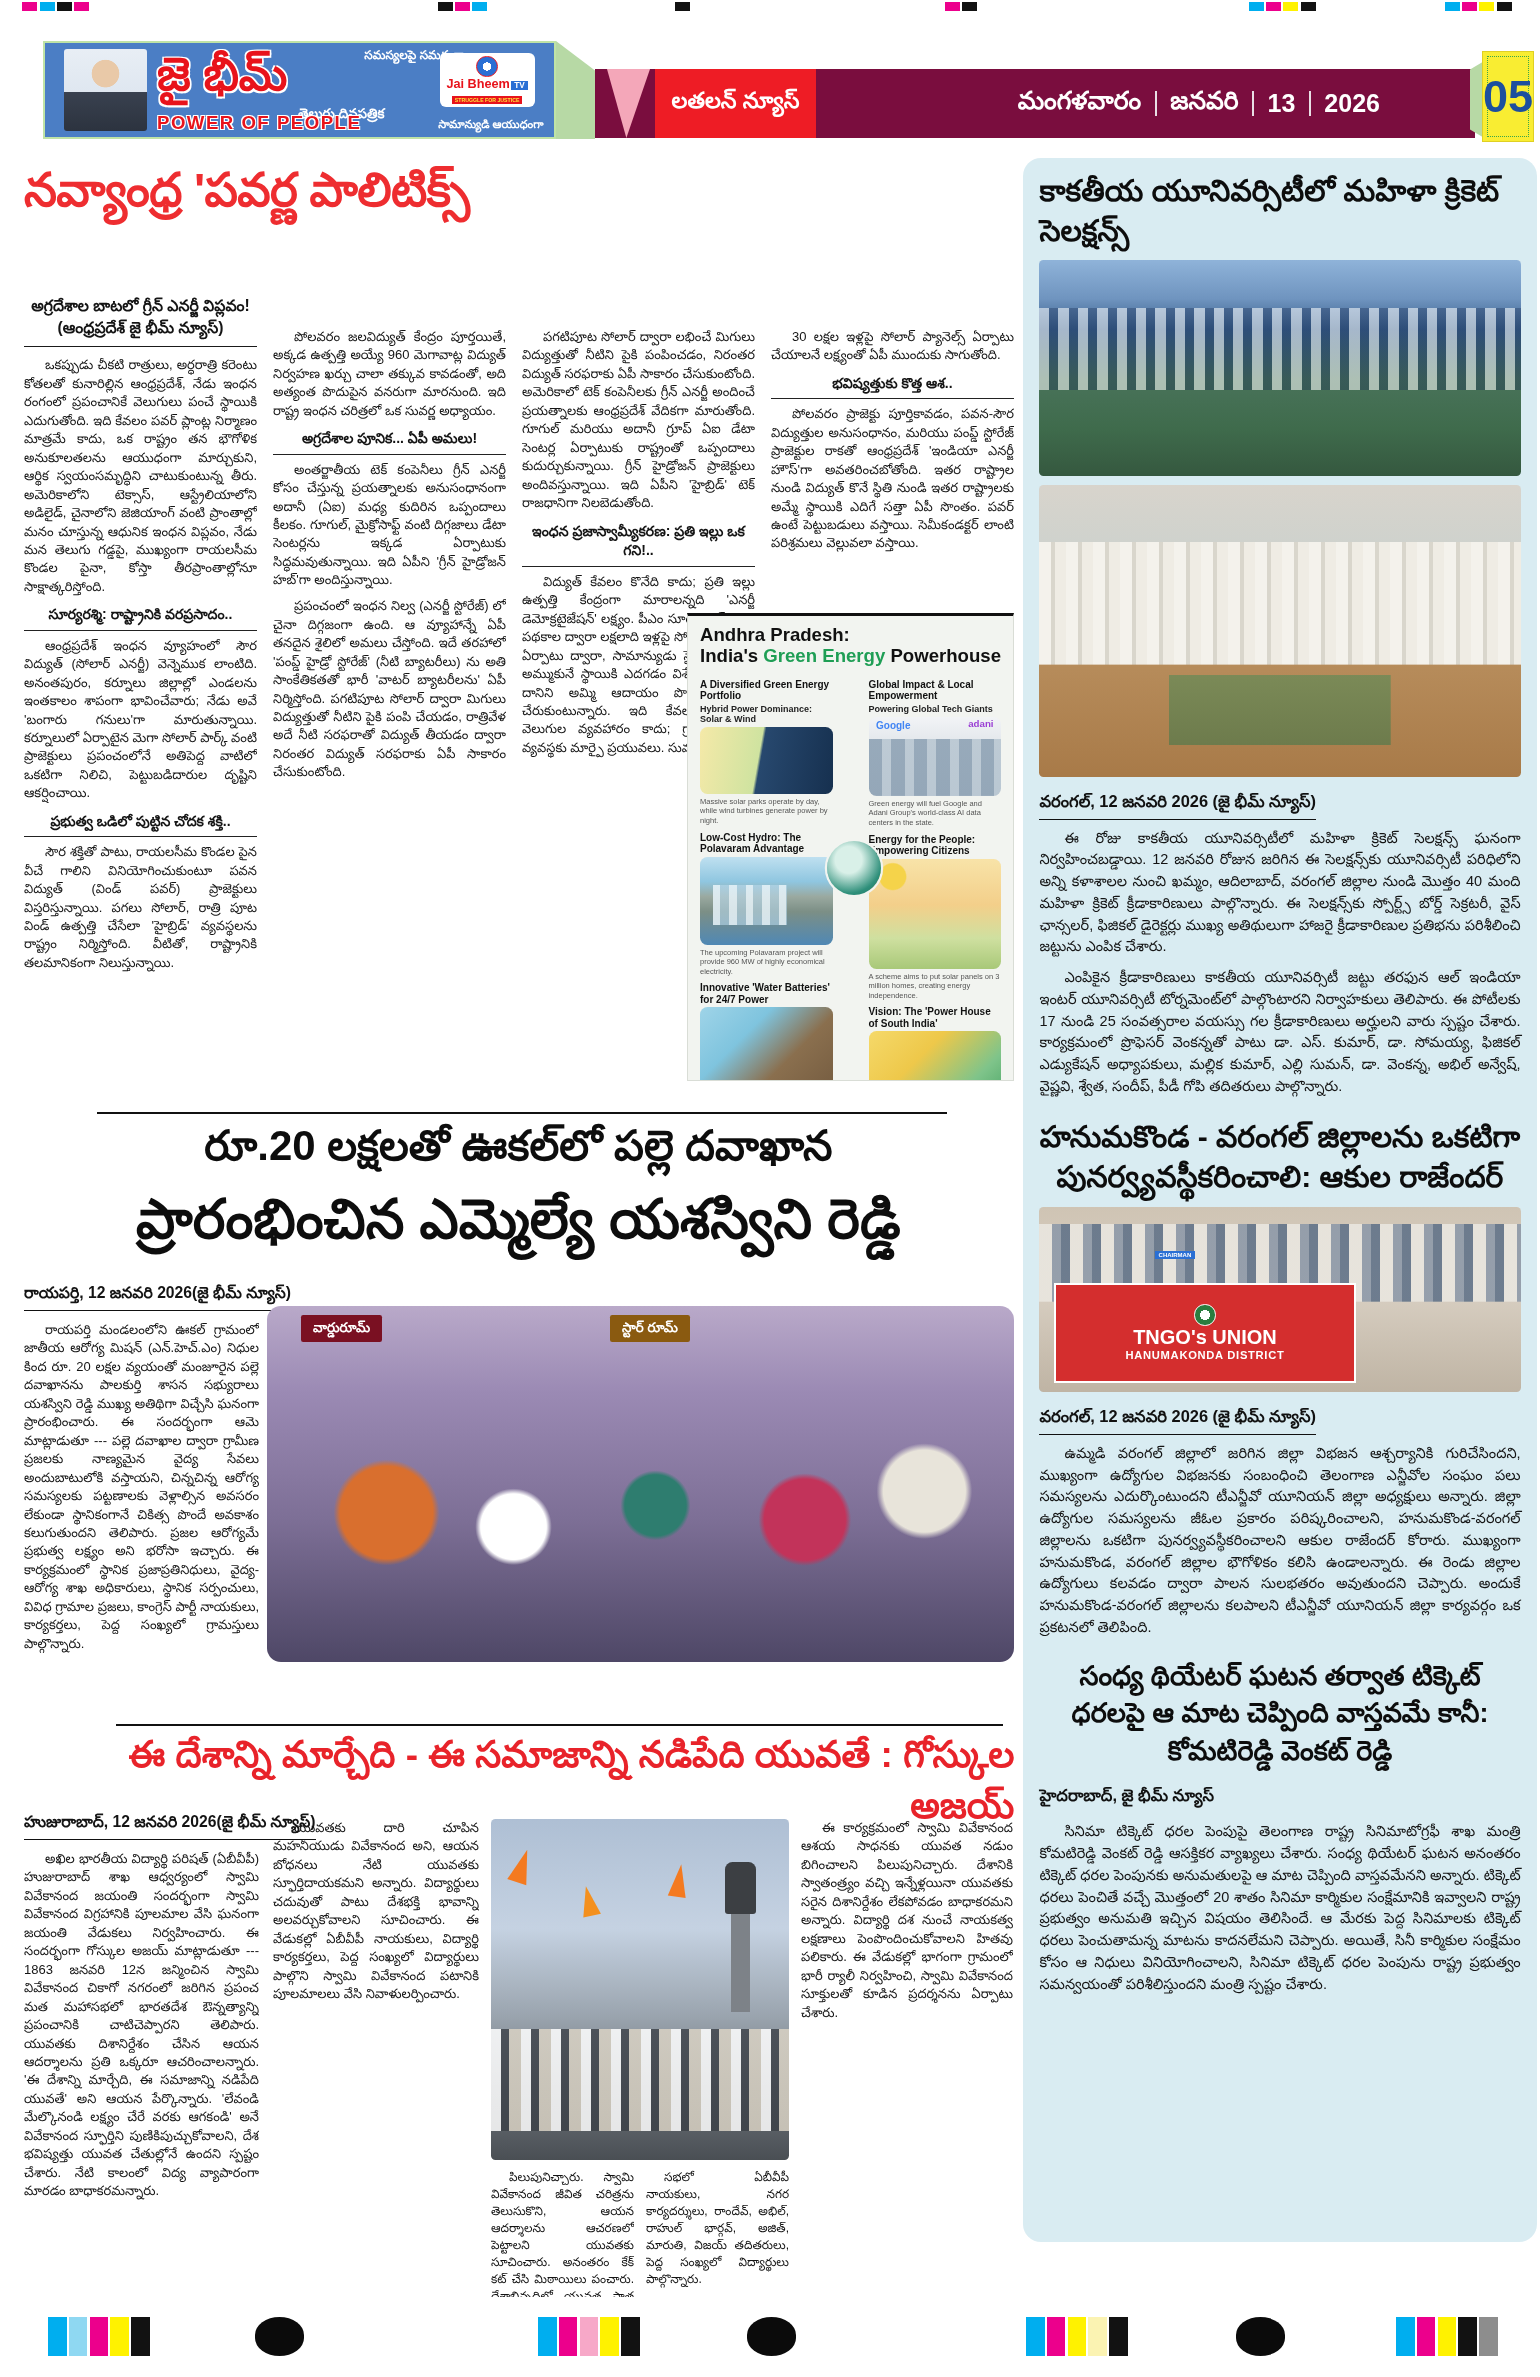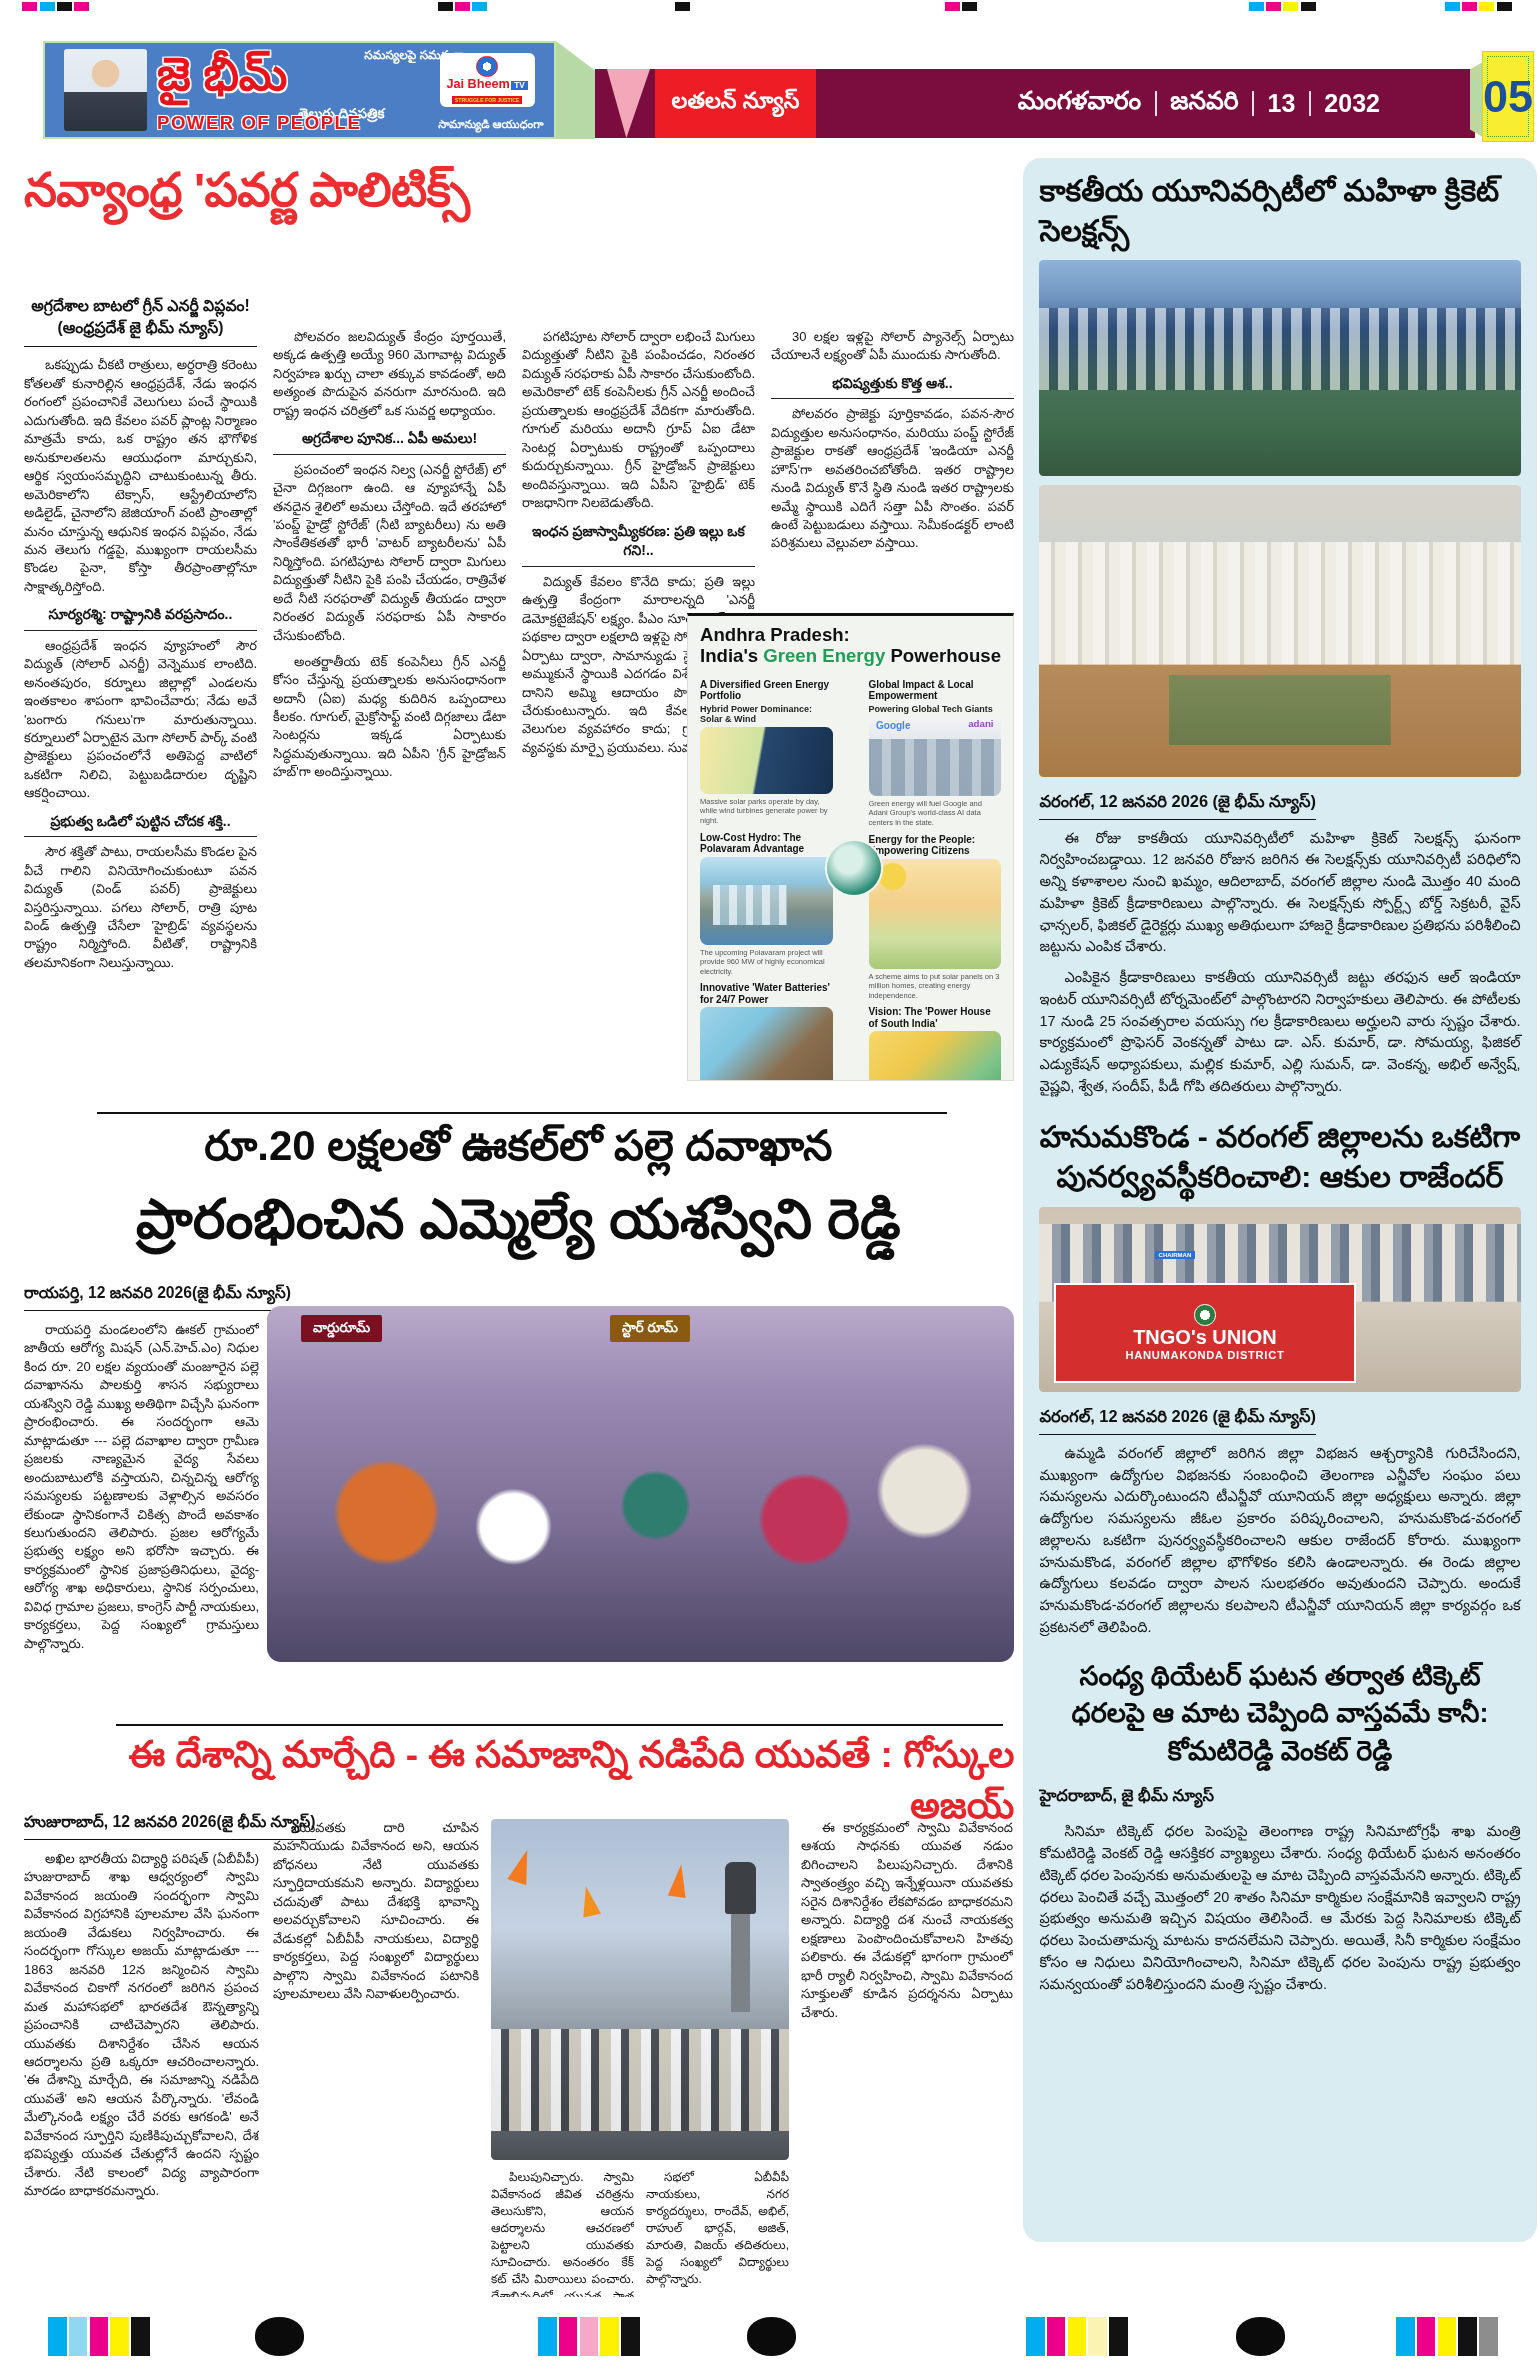--- a/index.html
+++ b/index.html
@@ -201,21 +201,21 @@
   <div class="maroon-bar abs">
     <div class="pink-wedge abs"></div>
     <div class="section-chip abs">లతలన్ న్యూస్</div>
     <div class="dateline-bar abs">
       <span>మంగళవారం</span>
         <span class="sep"></span>
       <span>జనవరి</span>
         <span class="sep"></span>
       <span>13</span>
         <span class="sep"></span>
-      <span>2032</span>
+      <span>2026</span>
     </div>
   </div>
   <div class="pn-bevel abs"></div>
   <div class="pn-box abs">
     <div class="pn-inner">05</div>
   </div>
 
   <div class="main-headline abs">నవ్యాంధ్ర 'పవర్ణ పాలిటిక్స్</div>
 
   <div class="col" style="left:24px;top:295px;height:784px">
@@ -226,22 +226,22 @@
     <p>ఒకప్పుడు చీకటి రాత్రులు, అర్ధరాత్రి కరెంటు కోతలతో కునారిల్లిన ఆంధ్రప్రదేశ్, నేడు ఇంధన రంగంలో ప్రపంచానికే వెలుగులు పంచే స్థాయికి ఎదుగుతోంది. ఇది కేవలం పవర్ ప్లాంట్ల నిర్మాణం మాత్రమే కాదు, ఒక రాష్ట్రం తన భౌగోళిక అనుకూలతలను ఆయుధంగా మార్చుకుని, ఆర్థిక స్వయంసమృద్ధిని చాటుకుంటున్న తీరు. అమెరికాలోని టెక్సాస్, ఆస్ట్రేలియాలోని అడిలైడ్, చైనాలోని జెజియాంగ్ వంటి ప్రాంతాల్లో మనం చూస్తున్న ఆధునిక ఇంధన విప్లవం, నేడు మన తెలుగు గడ్డపై, ముఖ్యంగా రాయలసీమ కొండల పైనా, కోస్తా తీరప్రాంతాల్లోనూ సాక్షాత్కరిస్తోంది.</p>
     <div class="subhead">సూర్యరశ్మి: రాష్ట్రానికి వరప్రసాదం..</div>
     <p>ఆంధ్రప్రదేశ్ ఇంధన వ్యూహంలో సౌర విద్యుత్ (సోలార్ ఎనర్జీ) వెన్నెముక లాంటిది. అనంతపురం, కర్నూలు జిల్లాల్లో ఎండలను ఇంతకాలం శాపంగా భావించేవారు; నేడు అవే 'బంగారు గనులు'గా మారుతున్నాయి. కర్నూలులో ఏర్పాటైన మెగా సోలార్ పార్క్ వంటి ప్రాజెక్టులు ప్రపంచంలోనే అతిపెద్ద వాటిలో ఒకటిగా నిలిచి, పెట్టుబడిదారుల దృష్టిని ఆకర్షించాయి.</p>
     <div class="subhead">ప్రభుత్వ ఒడిలో పుట్టిన చోదక శక్తి..</div>
     <p>సౌర శక్తితో పాటు, రాయలసీమ కొండల పైన వీచే గాలిని వినియోగించుకుంటూ పవన విద్యుత్ (విండ్ పవర్) ప్రాజెక్టులు విస్తరిస్తున్నాయి. పగలు సోలార్, రాత్రి పూట విండ్ ఉత్పత్తి చేసేలా 'హైబ్రిడ్' వ్యవస్థలను రాష్ట్రం నిర్మిస్తోంది. వీటితో, రాష్ట్రానికి తలమానికంగా నిలుస్తున్నాయి.</p>
   </div>
 
   <div class="col" style="left:273px;top:328px;height:751px">
     <p>పోలవరం జలవిద్యుత్ కేంద్రం పూర్తయితే, అక్కడ ఉత్పత్తి అయ్యే 960 మెగావాట్ల విద్యుత్ నిర్వహణ ఖర్చు చాలా తక్కువ కావడంతో, అది అత్యంత పొదుపైన వనరుగా మారనుంది. ఇది రాష్ట్ర ఇంధన చరిత్రలో ఒక సువర్ణ అధ్యాయం.</p>
     <div class="subhead">అగ్రదేశాల పూనిక... ఏపీ అమలు!</div>
+    <p>అంతర్జాతీయ టెక్ కంపెనీలు గ్రీన్ ఎనర్జీ కోసం చేస్తున్న ప్రయత్నాలకు అనుసంధానంగా అదానీ (ఏఐ) మధ్య కుదిరిన ఒప్పందాలు కీలకం. గూగుల్, మైక్రోసాఫ్ట్ వంటి దిగ్గజాలు డేటా సెంటర్లను ఇక్కడ ఏర్పాటుకు సిద్ధమవుతున్నాయి. ఇది ఏపీని 'గ్రీన్ హైడ్రోజన్ హబ్'గా అందిస్తున్నాయి.</p>
     <p>ప్రపంచంలో ఇంధన నిల్వ (ఎనర్జీ స్టోరేజ్) లో చైనా దిగ్గజంగా ఉంది. ఆ వ్యూహాన్నే ఏపీ తనదైన శైలిలో అమలు చేస్తోంది. ఇదే తరహాలో 'పంప్డ్ హైడ్రో స్టోరేజ్' (నీటి బ్యాటరీలు) ను అతి సాంకేతికతతో భారీ 'వాటర్ బ్యాటరీలను' ఏపీ నిర్మిస్తోంది. పగటిపూట సోలార్ ద్వారా మిగులు విద్యుత్తుతో నీటిని పైకి పంపి చేయడం, రాత్రివేళ అదే నీటి సరఫరాతో విద్యుత్ తీయడం ద్వారా నిరంతర విద్యుత్ సరఫరాకు ఏపీ సాకారం చేసుకుంటోంది.</p>
-    <p>అంతర్జాతీయ టెక్ కంపెనీలు గ్రీన్ ఎనర్జీ కోసం చేస్తున్న ప్రయత్నాలకు అనుసంధానంగా అదానీ (ఏఐ) మధ్య కుదిరిన ఒప్పందాలు కీలకం. గూగుల్, మైక్రోసాఫ్ట్ వంటి దిగ్గజాలు డేటా సెంటర్లను ఇక్కడ ఏర్పాటుకు సిద్ధమవుతున్నాయి. ఇది ఏపీని 'గ్రీన్ హైడ్రోజన్ హబ్'గా అందిస్తున్నాయి.</p>
   </div>
 
   <div class="col" style="left:522px;top:328px;height:751px">
     <p>పగటిపూట సోలార్ ద్వారా లభించే మిగులు విద్యుత్తుతో నీటిని పైకి పంపించడం, నిరంతర విద్యుత్ సరఫరాకు ఏపీ సాకారం చేసుకుంటోంది. అమెరికాలో టెక్ కంపెనీలకు గ్రీన్ ఎనర్జీ అందించే ప్రయత్నాలకు ఆంధ్రప్రదేశ్ వేదికగా మారుతోంది. గూగుల్ మరియు అదానీ గ్రూప్ ఏఐ డేటా సెంటర్ల ఏర్పాటుకు రాష్ట్రంతో ఒప్పందాలు కుదుర్చుకున్నాయి. గ్రీన్ హైడ్రోజన్ ప్రాజెక్టులు అందివస్తున్నాయి. ఇది ఏపీని 'హైబ్రిడ్' టెక్ రాజధానిగా నిలబెడుతోంది.</p>
     <div class="subhead">ఇంధన ప్రజాస్వామ్యీకరణ: ప్రతి ఇల్లు ఒక గని!..</div>
     <p>విద్యుత్ కేవలం కొనేది కాదు; ప్రతి ఇల్లు ఉత్పత్తి కేంద్రంగా మారాలన్నది 'ఎనర్జీ డెమోక్రటైజేషన్' లక్ష్యం. పీఎం సూర్య ఘర్ వంటి పథకాల ద్వారా లక్షలాది ఇళ్లపై సోలార్ ప్యానెల్స్ ఏర్పాటు ద్వారా, సామాన్యుడు సైతం విద్యుత్ అమ్ముకునే స్థాయికి ఎదగడం విశేషం. మిగిలిన దానిని అమ్మి ఆదాయం పొందే స్థాయికి చేరుకుంటున్నారు. ఇది కేవలం విద్యుత్ వెలుగుల వ్యవహారం కాదు; గ్రామీణ ఆర్థిక వ్యవస్థకు మార్పై ప్రయువలు. సుమారు</p>
   </div>
 
   <div class="col" style="left:771px;top:328px;width:243px;height:277px">
     <p>30 లక్షల ఇళ్లపై సోలార్ ప్యానెల్స్ ఏర్పాటు చేయాలనే లక్ష్యంతో ఏపీ ముందుకు సాగుతోంది.</p>

